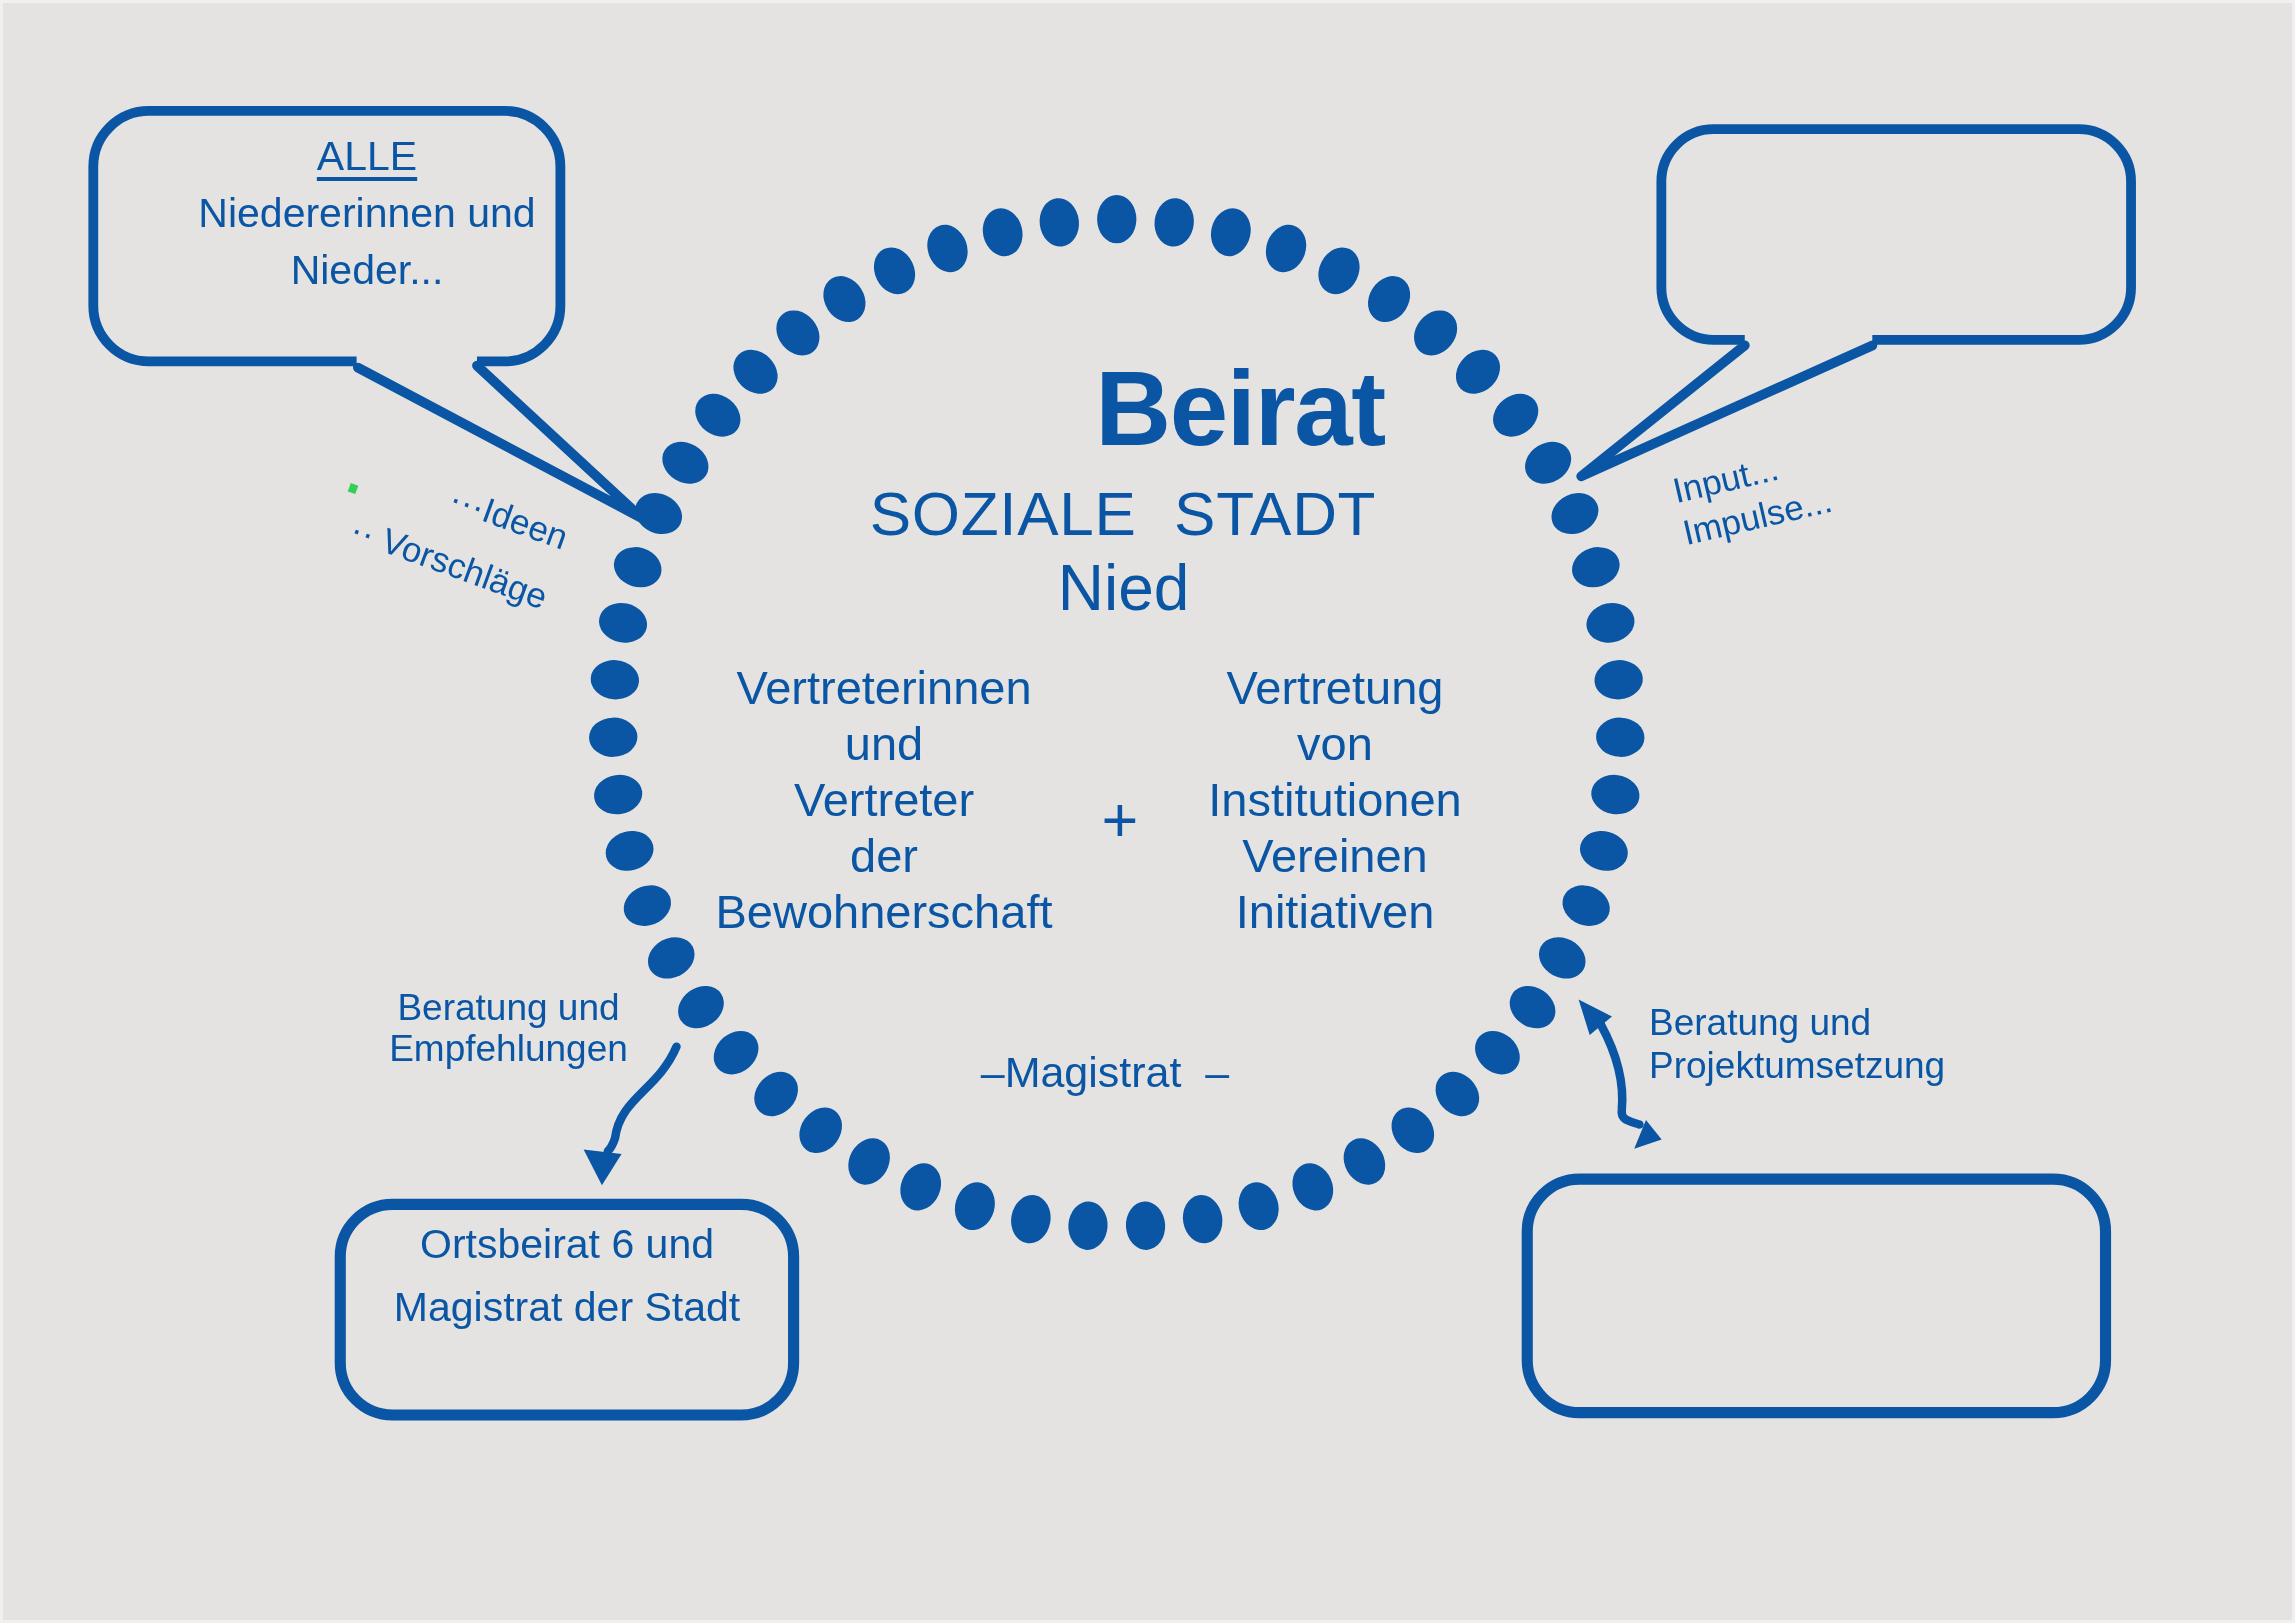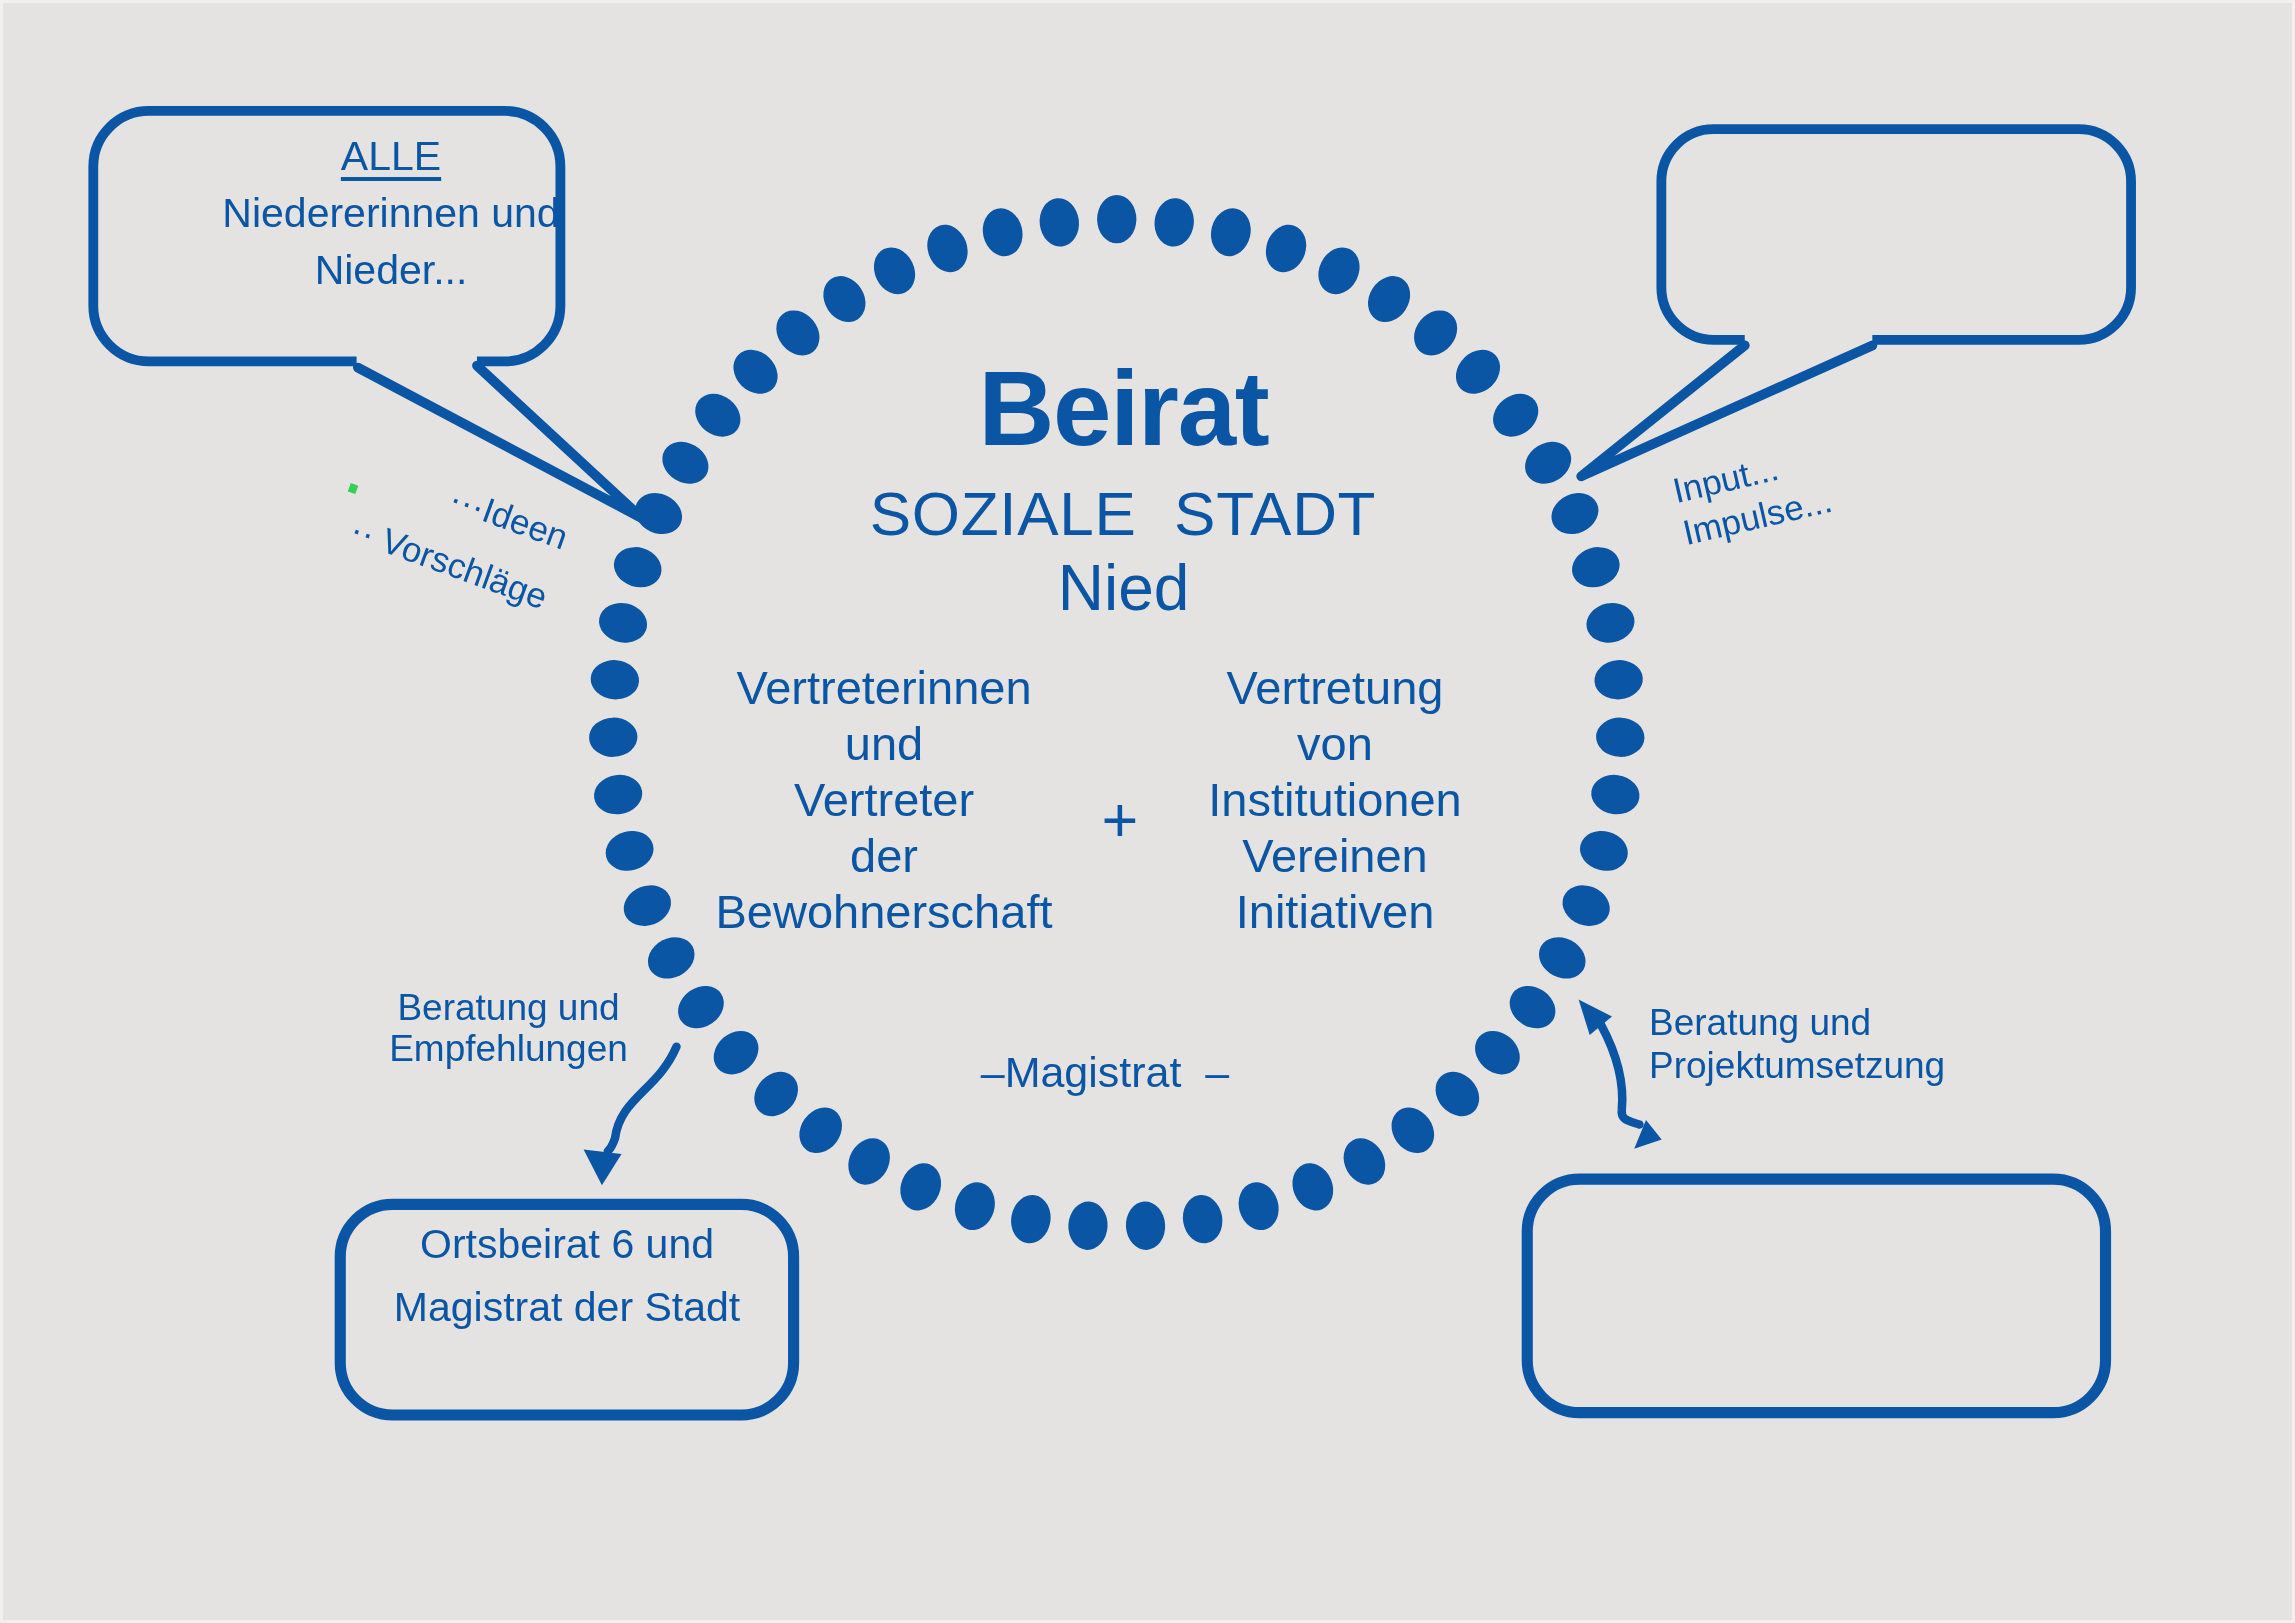--- a/index.html
+++ b/index.html
@@ -19,31 +19,31 @@
   .frame{position:absolute;inset:0;border:3.3px solid #f1f0ee;pointer-events:none;}
   svg.shapes{position:absolute;left:0;top:0;width:2295px;height:1623px;}
   .bubble-outline{fill:none;stroke:var(--blue);}
   .tail-mask{fill:var(--bg);stroke:none;}
   .tail-stroke{fill:none;stroke:var(--blue);stroke-width:15;stroke-linecap:round;stroke-linejoin:round;}
   .arrow-line{fill:none;stroke:var(--blue);stroke-width:13;stroke-linecap:round;}
   .arrow-head{fill:var(--blue);stroke:none;}
 
   .txt{position:absolute;white-space:nowrap;}
   .center-txt{text-align:center;}
-  .title{left:862px;top:353px;width:523px;font-size:105px;font-weight:bold;line-height:111px;letter-spacing:-1.3px;}
+  .title{left:862px;top:353px;width:523px;font-size:105px;font-weight:bold;line-height:111px;letter-spacing:-1.3px;text-align:right;}
   .subtitle{left:796px;top:480px;width:654px;font-size:62px;line-height:68px;letter-spacing:0.7px;word-spacing:19.6px;}
   .nied{left:862px;top:554px;width:523px;font-size:64px;line-height:68px;}
   .col{width:406px;top:660px;font-size:47px;line-height:56px;text-align:center;}
   .col-left{left:681px;}
   .col-right{left:1132px;}
   .plus{left:1074px;top:784px;width:92px;font-size:63px;line-height:72px;text-align:center;}
   .stimmrecht{left:876px;top:1046px;width:458px;font-size:43px;line-height:52px;text-align:center;white-space:pre;}
 
   .bubble-text{text-align:center;}
-  .tl-text{left:98px;top:128px;width:538px;font-size:41px;line-height:57px;margin-left:24px;}
+  .tl-text{left:98px;top:128px;width:538px;font-size:41px;line-height:57px;}
   .tr-text{left:1670px;top:156px;width:458px;font-size:39px;line-height:48px;}
   .bl-text{left:338px;top:1213px;width:458px;font-size:41px;line-height:63px;}
   .br-text{left:1588px;top:1197px;width:458px;font-size:42px;line-height:65px;}
   .u{text-decoration:underline;text-underline-offset:6.5px;text-decoration-thickness:3.9px;}
 
   .advice-left{left:345px;top:987px;width:327px;font-size:37px;line-height:41px;text-align:center;}
   .advice-right{left:1649px;top:1001px;width:406px;font-size:37px;line-height:43px;text-align:left;}
 
   .rot20{transform:rotate(20deg);transform-origin:left top;font-size:35px;}
   .rotm13{transform:rotate(-13deg);transform-origin:left top;font-size:35px;}

